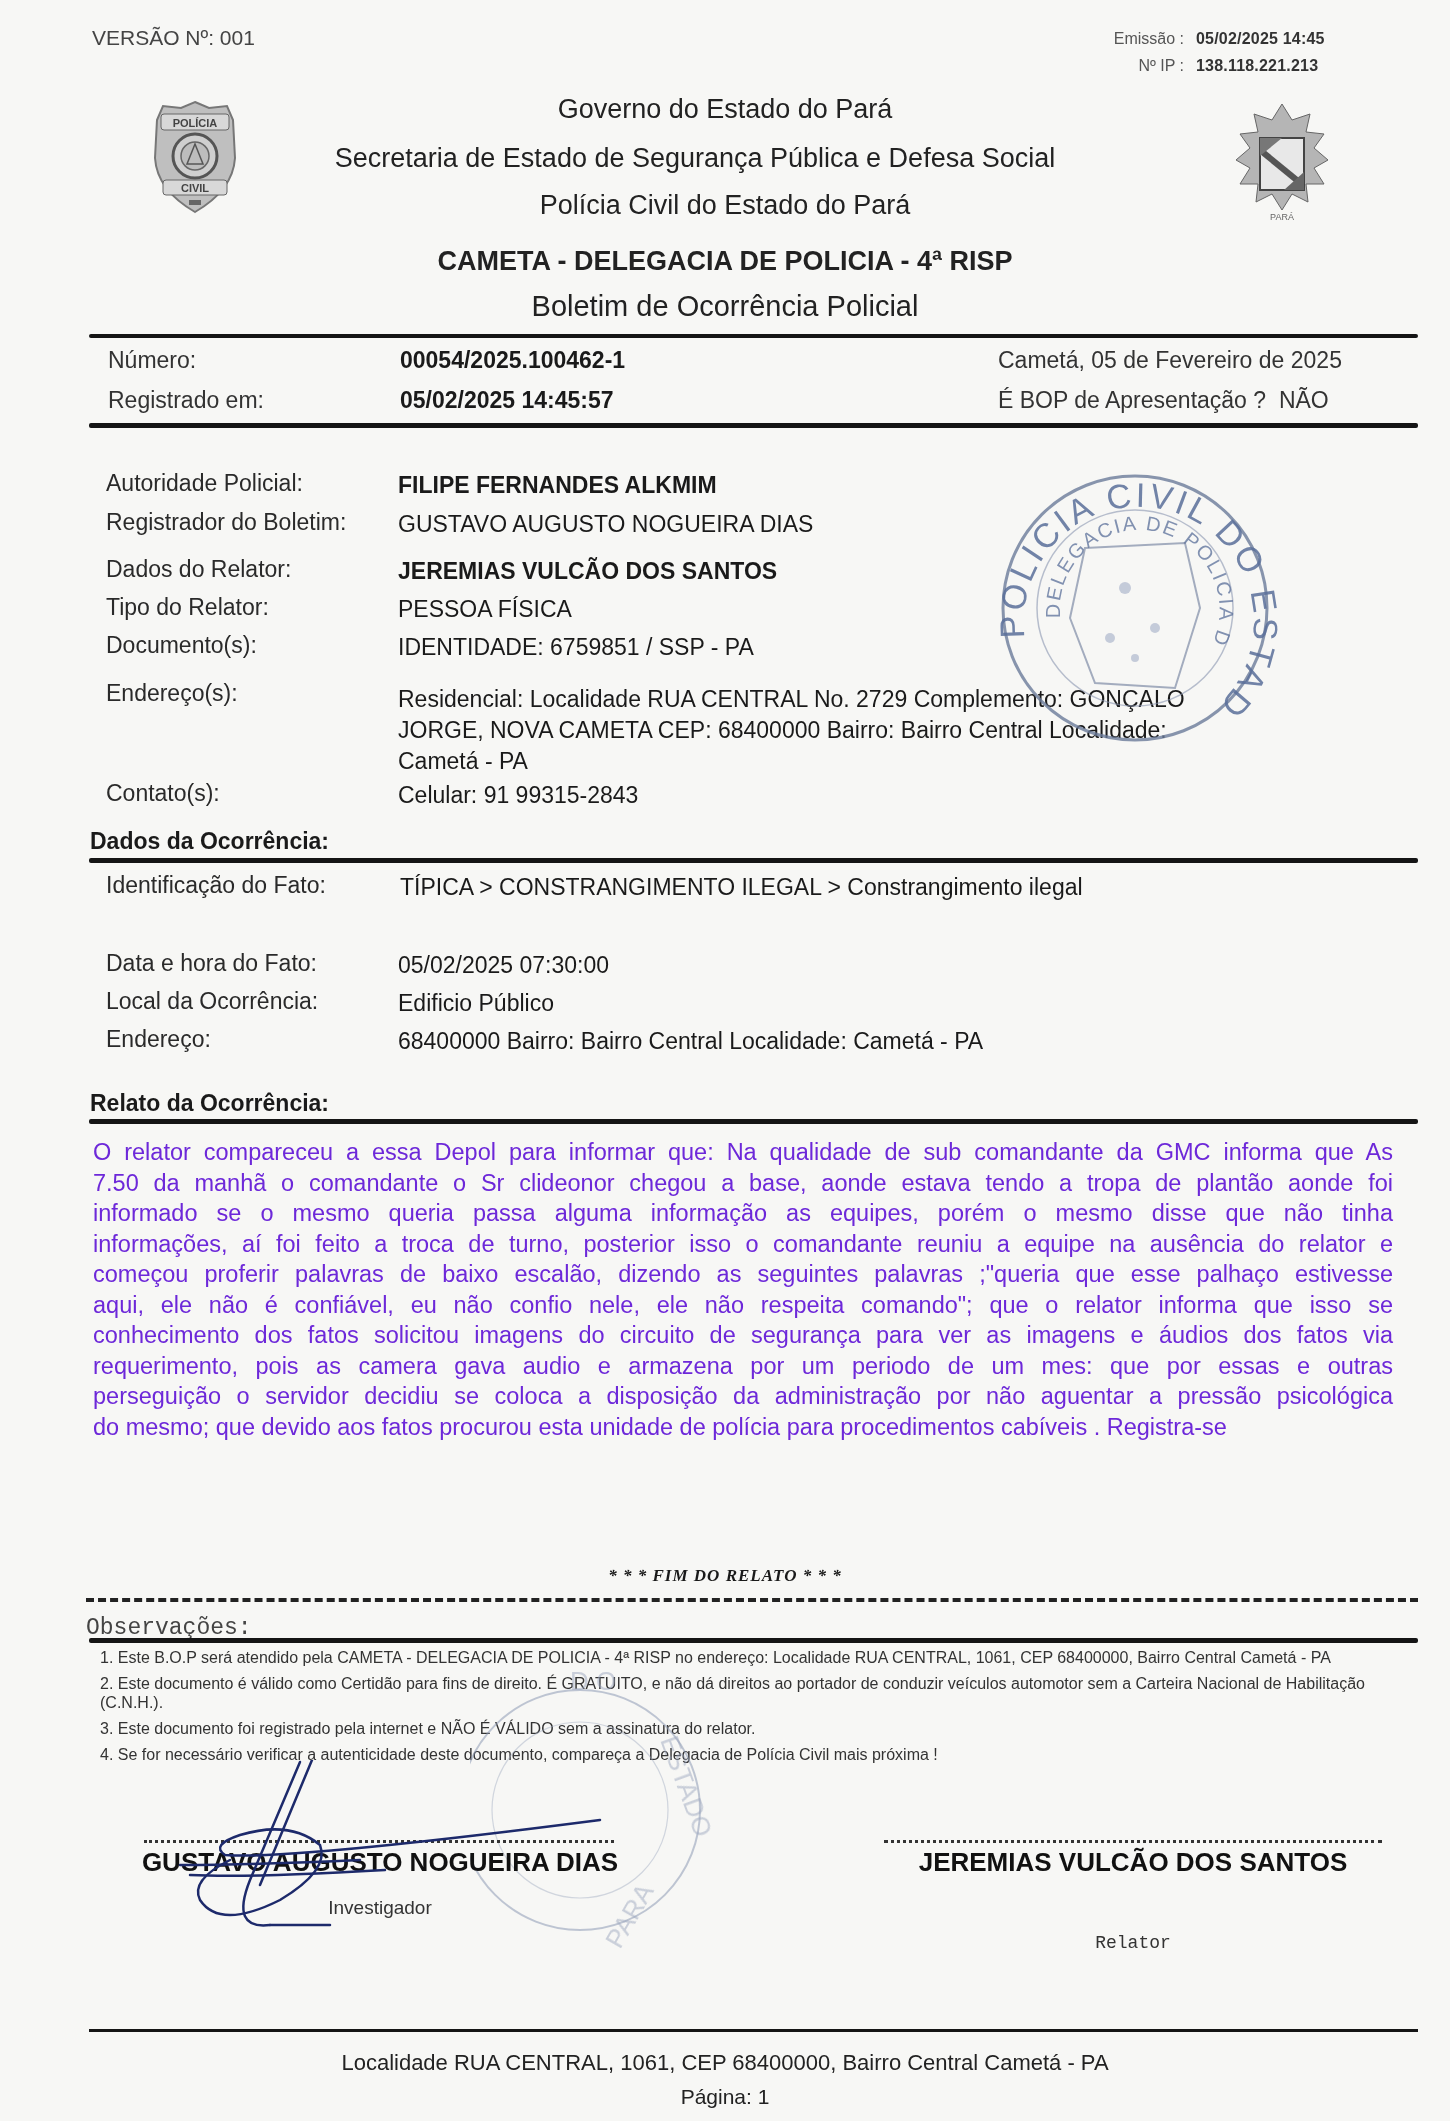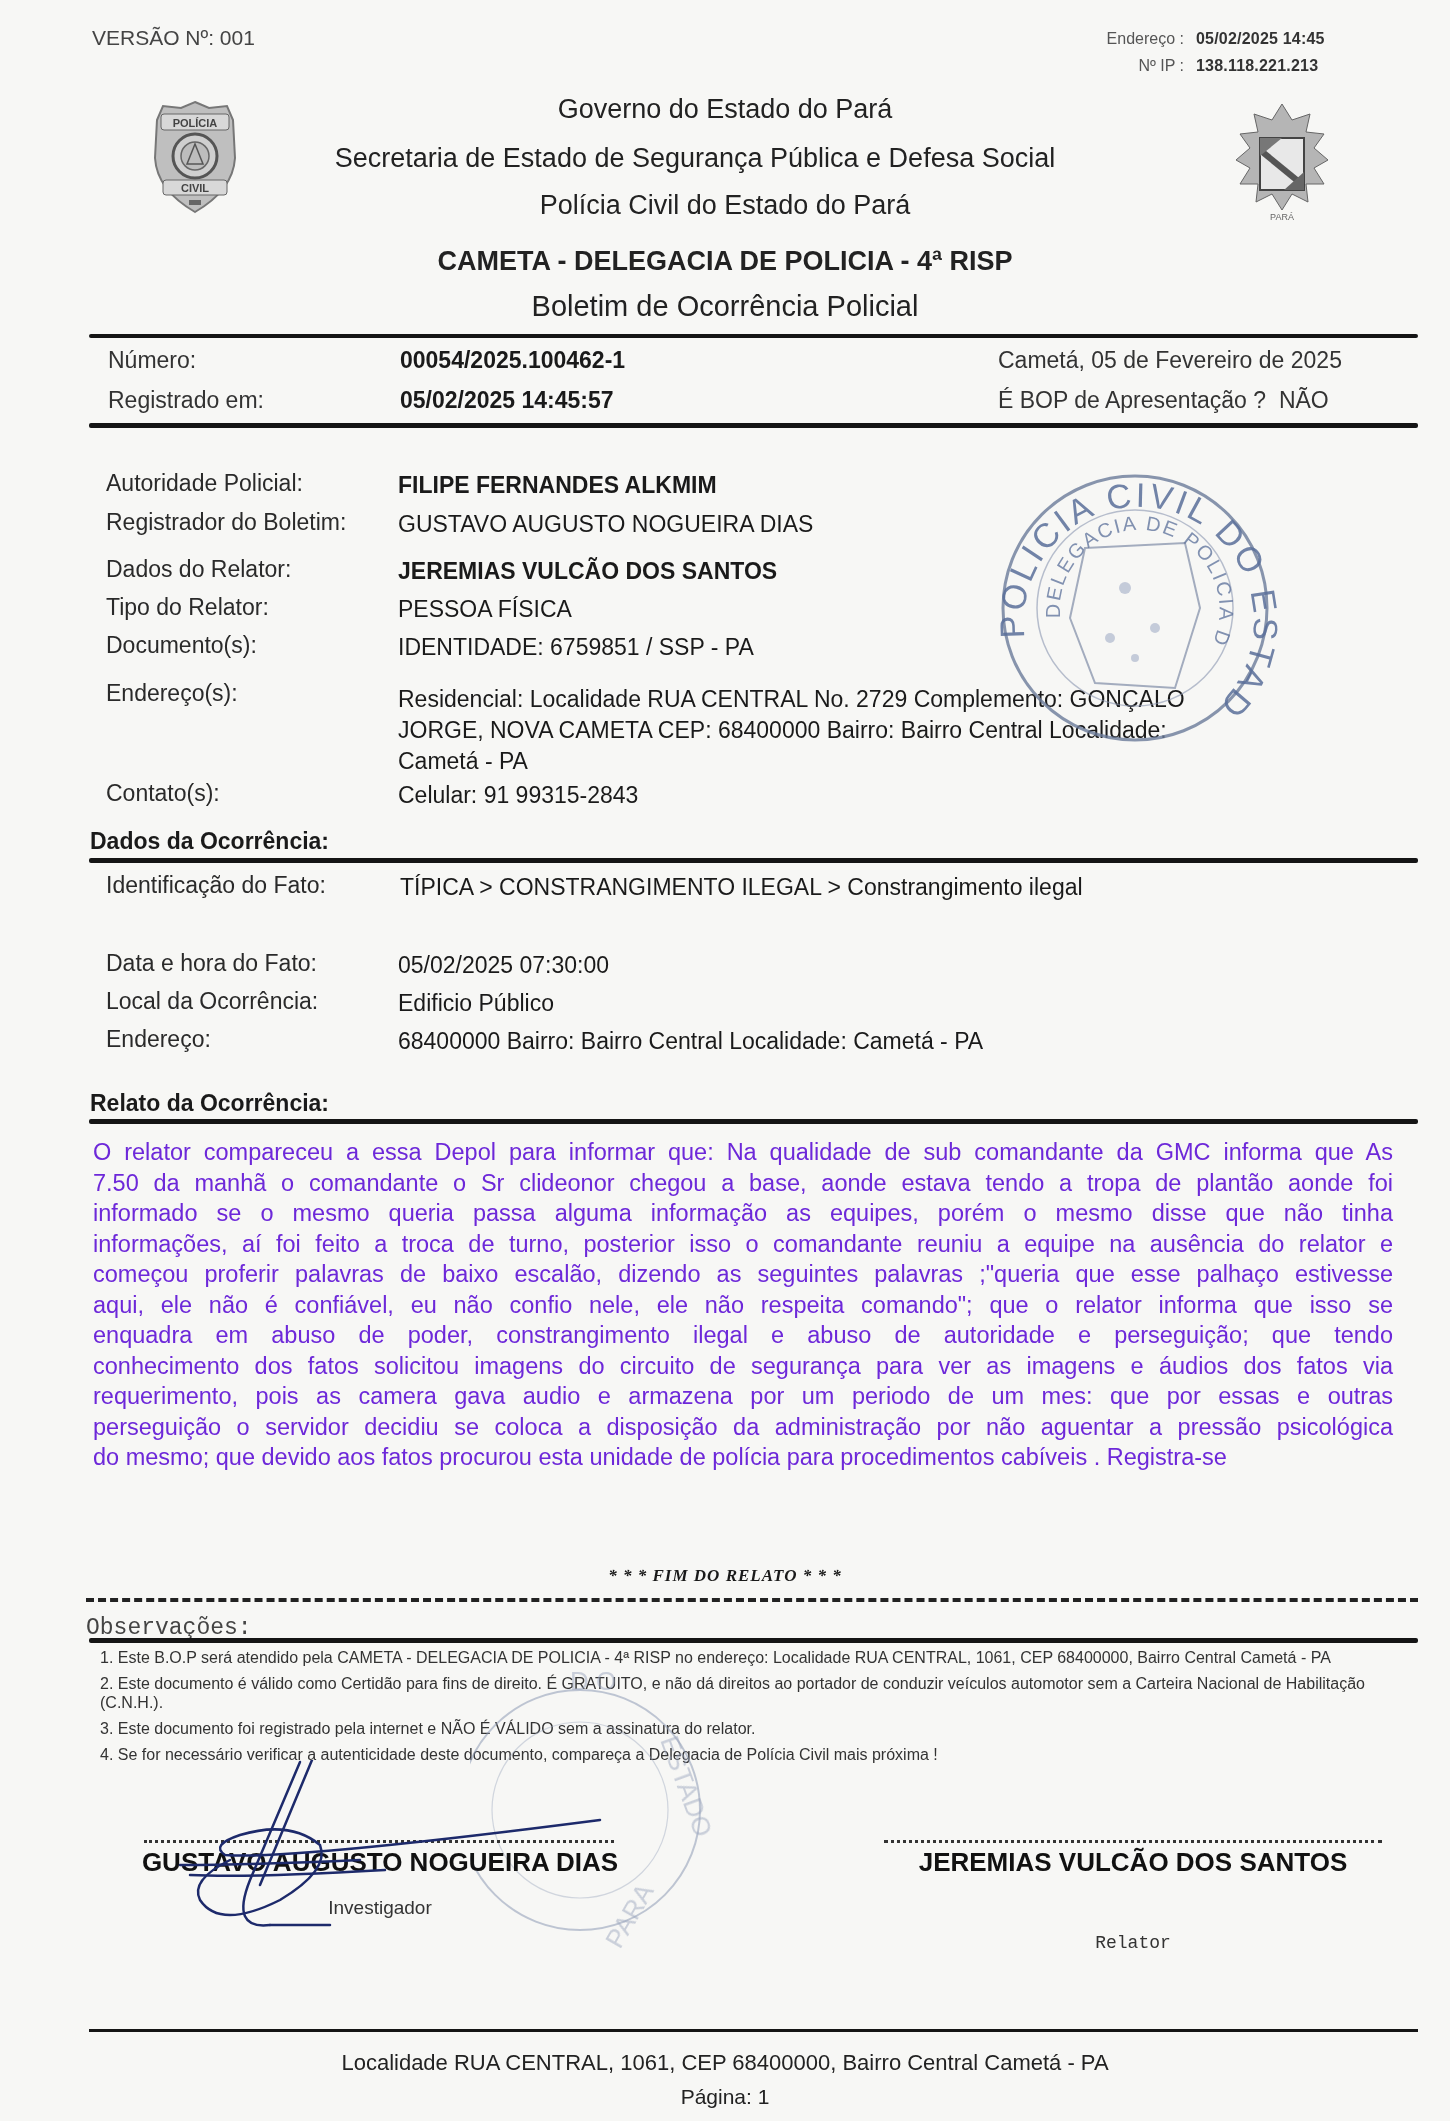--- a/index.html
+++ b/index.html
@@ -62,21 +62,21 @@
 
   .stamp { pointer-events: none; }
 </style>
 </head>
 <body>
 
 <div class="abs version">VERSÃO Nº: 001</div>
 
 <div class="abs emission">
   <div class="row">
-      <span class="lbl">Endereço :</span>
+      <span class="lbl">Emissão :</span>
       <span class="val">05/02/2025 14:45</span>
     </div>
   <div class="row" style="margin-top:-10px">
       <span class="lbl">Nº IP :</span>
       <span class="val">138.118.221.213</span>
     </div>
 </div>
 
 <div class="abs badge">
   <svg width="96" height="120" viewBox="0 0 96 120">
@@ -206,21 +206,20 @@
 <div class="section-title" style="top:1090px">Relato da Ocorrência:</div>
 <div class="abs hr-mid" style="top:1119px"></div>
 
 <div class="abs narrative">
   <span class="line">O relator compareceu a essa Depol para informar que: Na qualidade de sub comandante da GMC informa que As</span>
   <span class="line">7.50 da manhã o comandante o Sr clideonor chegou a base, aonde estava tendo a tropa de plantão aonde foi</span>
   <span class="line">informado se o mesmo queria passa alguma informação as equipes,  porém o mesmo disse que não tinha</span>
   <span class="line">informações, aí foi feito a troca de turno, posterior isso o comandante reuniu a equipe na ausência do relator e</span>
   <span class="line">começou proferir palavras de baixo escalão, dizendo as seguintes palavras ;"queria que esse palhaço estivesse</span>
   <span class="line">aqui, ele não é confiável, eu não confio nele, ele não respeita comando"; que o relator informa que isso se</span>
-  <span class="line">enquadra em abuso de poder, constrangimento ilegal e abuso de autoridade e perseguição; que tendo</span>
   <span class="line">conhecimento dos fatos solicitou imagens do circuito de segurança para ver as imagens e áudios  dos fatos via</span>
   <span class="line">requerimento, pois as camera gava audio e armazena por um periodo de um mes: que por essas e outras</span>
   <span class="line">perseguição o servidor decidiu se coloca a disposição da administração por não aguentar a pressão psicológica</span>
   <span class="line last">do mesmo; que devido aos fatos procurou esta unidade de polícia para procedimentos cabíveis . Registra-se</span>
 </div>
 
 <div class="abs fim">* * * FIM DO RELATO * * *</div>
 <div class="abs dashed"></div>
 
 <div class="abs obs-title">Observações:</div>

